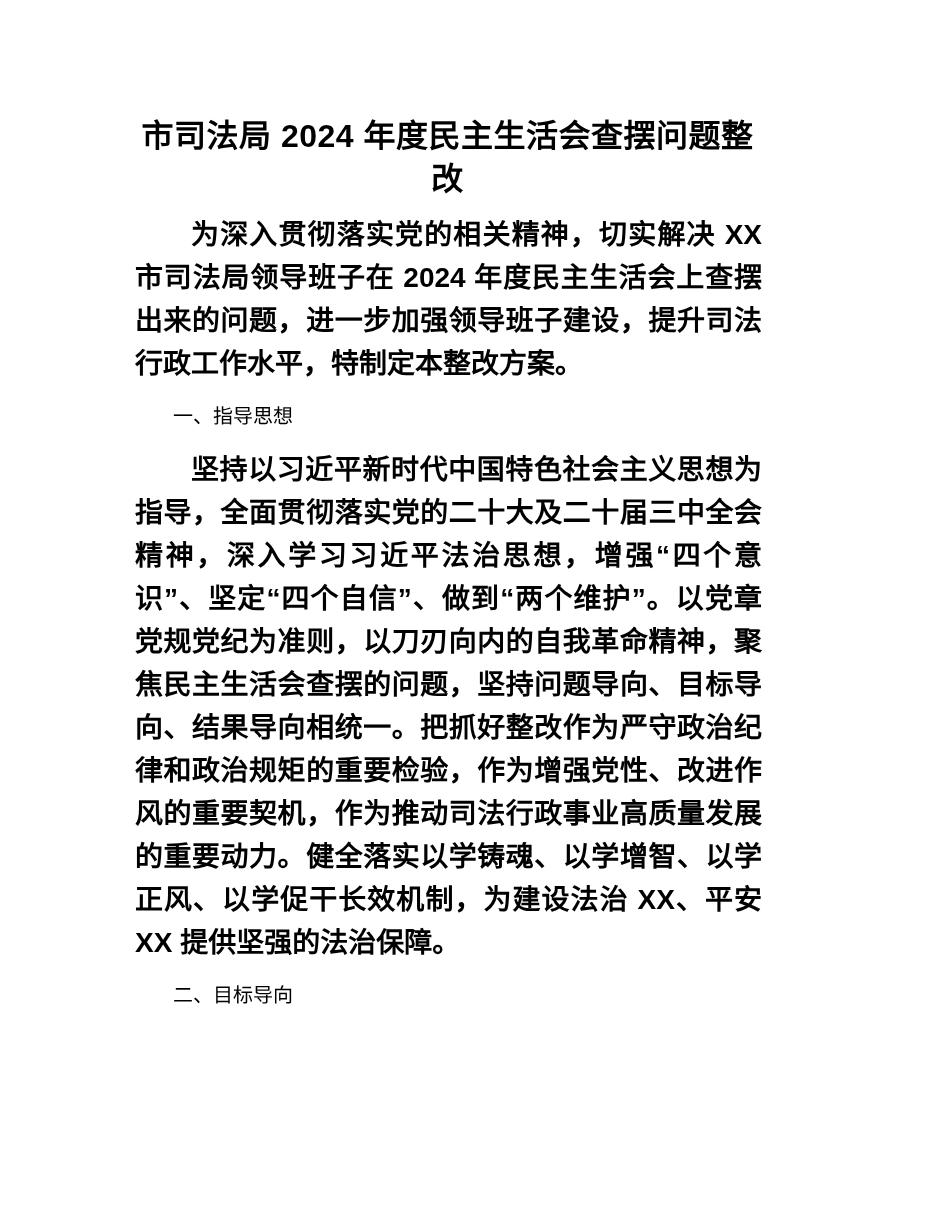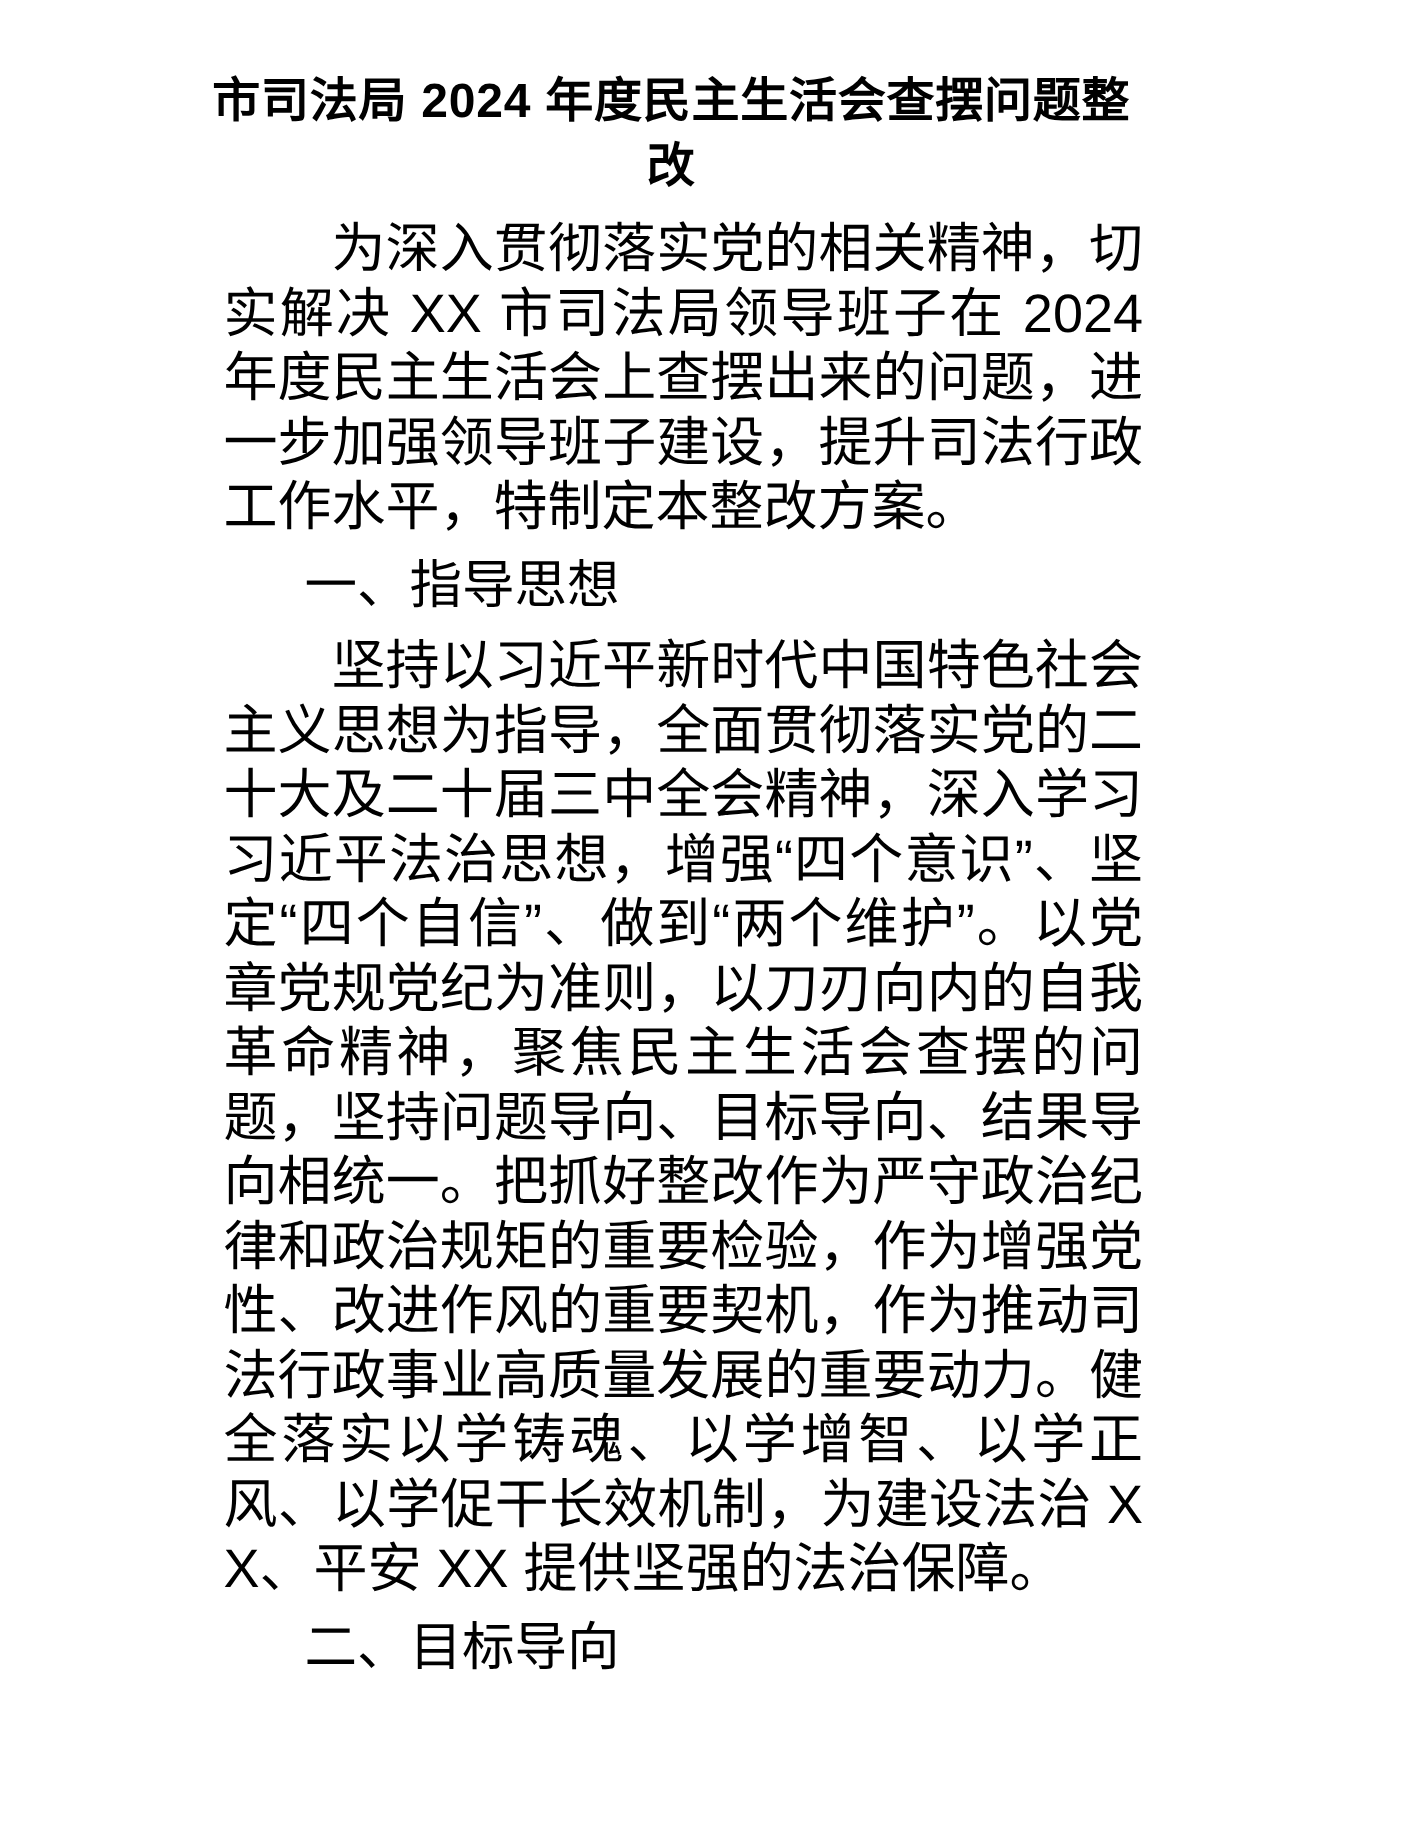--- a/index.html
+++ b/index.html
@@ -11,46 +11,46 @@
     height: 1230px;
     background: #ffffff;
     color: #000000;
     font-family: "Liberation Sans", "DejaVu Sans", sans-serif;
     overflow: hidden;
   }
   .page {
     box-sizing: border-box;
     width: 884px;
     height: 1230px;
-    padding: 46px 122px 0 133px;
+    padding: 115px 122px 0 133px;
     background: #ffffff;
   }
   .title {
     margin: 0 0 12px 0;
     font-size: 32px;
     line-height: 43px;
     font-weight: 700;
     text-align: center;
     letter-spacing: 0.5px;
   }
   .title-line {
     display: block;
   }
   .para {
-    margin: 0 0 10px 16px;
-    font-size: 36px;
+    margin: 0 0 10px 2px;
+    font-size: 28px;
     line-height: 43px;
-    font-weight: 400;
+    font-weight: 700;
     text-align: justify;
     text-indent: 2em;
     word-break: break-all;
   }
   .heading {
     margin: 0 0 10px 0;
-    font-size: 35px;
+    font-size: 20px;
     line-height: 43px;
     font-weight: 400;
     text-indent: 2em;
   }
 </style>
 </head>
 <body>
 
 <div class="page">
 

